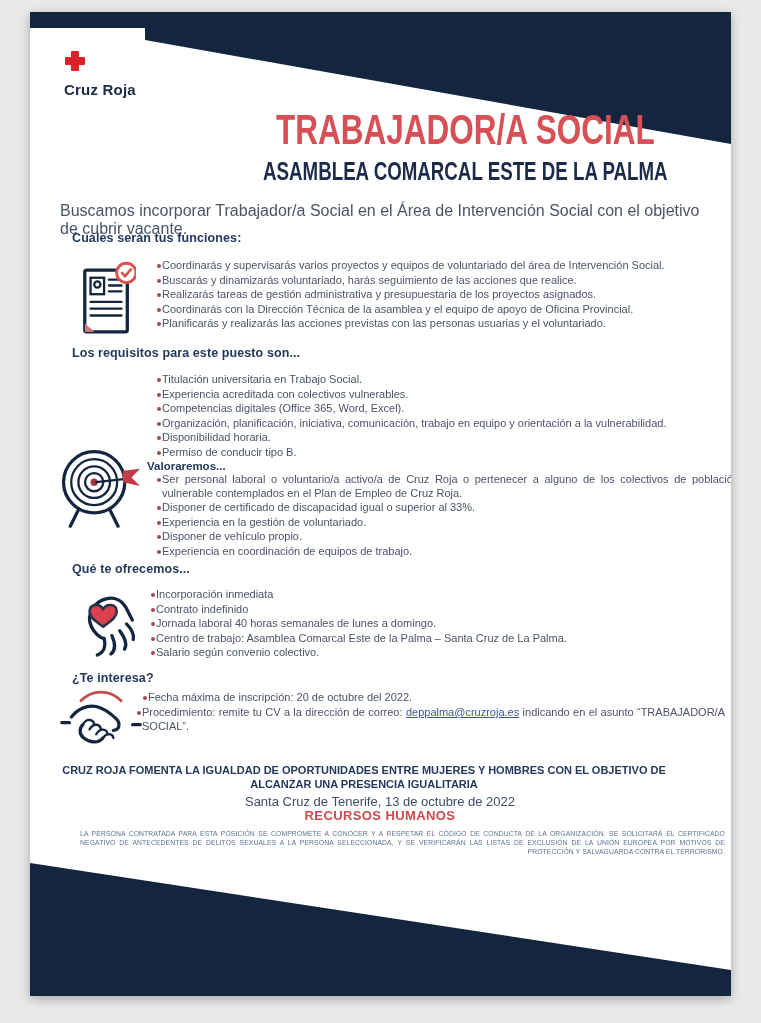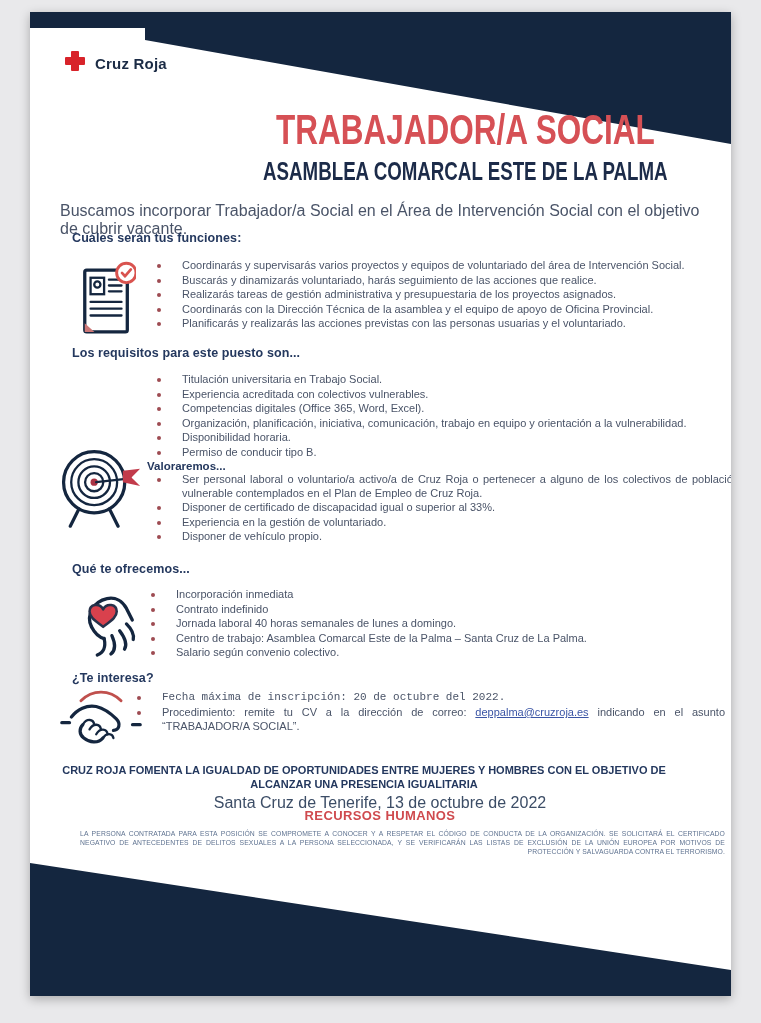--- a/index.html
+++ b/index.html
@@ -13,42 +13,42 @@
         box-shadow:0 3px 10px rgba(0,0,0,.28);overflow:hidden;}
   .abs{position:absolute;}
   svg.deco{display:block;}
   .ink{stroke:var(--navy);fill:none;stroke-width:3.4;stroke-linecap:round;stroke-linejoin:round;}
   .ink2{stroke:var(--navy);fill:none;stroke-width:2.4;stroke-linecap:round;}
   .redstroke{stroke:#c0504d;fill:none;stroke-width:3;stroke-linecap:round;}
   .redfill{fill:#c23b4b;}
   
   .band-top{left:0;top:0;width:701px;height:140px;}
   .band-bottom{left:0;top:849px;width:701px;height:135px;}
-  .logo{left:34px;top:38px;display:flex;align-items:flex-end;gap:9px;}
+  .logo{left:34px;top:38px;display:flex;align-items:flex-start;gap:9px;flex-direction:column;}
   .logo-text{font-size:15px;font-weight:bold;color:#1b2b45;letter-spacing:.2px;}
   .title-wrap{left:150px;top:94px;width:570px;text-align:center;}
   .title{display:inline-block;transform:scale(.75,1.02);transform-origin:center;
          font-size:42px;font-weight:900;color:var(--red);letter-spacing:0px;white-space:nowrap;}
   .subtitle-wrap{left:150px;top:146px;width:570px;text-align:center;}
   .subtitle{display:inline-block;transform:scale(.78,1.05);transform-origin:center;
             font-size:24px;font-weight:900;color:#1c2b49;white-space:nowrap;}
   
   .intro{left:30px;top:190px;width:640px;font-size:16px;color:var(--body);}
   .h{font-size:12.5px;font-weight:800;color:var(--heading);letter-spacing:.1px;}
   .subh{font-size:11.5px;font-weight:800;color:var(--heading);}
   .blist{list-style:none;}
-  .blist li{display:flex;gap:21px;font-size:11px;line-height:13.6px;color:var(--body);margin-bottom:1px;}
+  .blist li{display:flex;gap:1px;font-size:11px;line-height:13.6px;color:var(--body);margin-bottom:1px;}
   .blist .dot{flex:0 0 auto;width:4px;height:4px;border-radius:50%;background:var(--dot);margin-top:5px;}
   .just li .txt{text-align:justify;}
   .txt{flex:1;}
   a.mail{color:var(--link);text-decoration:underline;}
   
   .equality{left:4px;top:751px;width:660px;text-align:center;font-size:11px;font-weight:800;
             color:var(--heading);line-height:14px;}
-  .placedate{left:20px;top:782px;width:660px;text-align:center;font-size:16px;color:#3c4d66;}
+  .placedate{left:20px;top:782px;width:660px;text-align:center;font-size:13px;color:#3c4d66;}
   .dept{left:20px;top:796px;width:660px;text-align:center;font-size:13px;font-weight:800;
         color:#cf4a4e;letter-spacing:.4px;}
   .legal{left:50px;top:817px;width:645px;font-size:6.8px;line-height:9px;color:var(--legal);
          text-align:justify;text-align-last:right;letter-spacing:.1px;}
 </style>
 </head>
 <body>
 
 <div class="screen">
   <div class="page">
@@ -167,20 +167,24 @@
           <span class="txt">Disponer de certificado de discapacidad igual o superior al 33%.</span>
         </li>
         <li>
           <span class="dot"></span>
           <span class="txt">Experiencia en la gestión de voluntariado.</span>
         </li>
         <li>
           <span class="dot"></span>
           <span class="txt">Disponer de vehículo propio.</span>
         </li>
+        <li>
+          <span class="dot"></span>
+          <span class="txt">Experiencia en coordinación de equipos de trabajo.</span>
+        </li>
       </ul>
 
     <h2 class="abs h" style="left:42px;top:550px;">Qué te ofrecemos...</h2>
     <svg class="abs deco" style="left:44px;top:574px;" width="68" height="72" viewBox="0 0 70 74">
       <path d="M18,42 C12,30 20,16 34,13 C43,11 50,16 54,23 L60,35" class="ink"></path>
       <path d="M31,54 C33,63 31,68 24,71" class="ink"></path>
       <path d="M39,51 C43,60 43,66 38,70" class="ink"></path>
       <path d="M47,46 C53,54 55,60 52,65" class="ink"></path>
       <path d="M54,39 C60,45 62,50 61,55" class="ink"></path>
       <path d="M18,42 C22,50 26,53 31,54" class="ink"></path>
@@ -215,21 +219,21 @@
       <path d="M24,17 C36,5 54,5 66,17" class="redstroke"></path>
       <line x1="4" y1="40" x2="12" y2="40" class="ink"></line>
       <line x1="78" y1="42" x2="86" y2="42" class="ink"></line>
       <path d="M14,34 C20,26 30,21 40,23 C48,25 55,30 61,36 C66,41 64,48 58,48" class="ink"></path>
       <path d="M26,42 C30,35 37,36 38,42" class="ink2"></path>
       <path d="M33,47 C37,40 44,41 45,47" class="ink2"></path>
       <path d="M40,52 C44,45 51,46 52,52" class="ink2"></path>
       <path d="M47,56 C51,50 57,51 58,56" class="ink2"></path>
       <path d="M26,42 C22,46 22,52 27,56 C33,61 42,62 47,56" class="ink"></path>
     </svg>
-    <ul class="abs blist just" style="left:107px;top:679px;width:588px;font-family:Liberation Mono, monospace;">
+    <ul class="abs blist just" style="left:113px;top:679px;width:588px;">
 
     <li>
           <span class="dot"></span>
           <span class="txt">Fecha máxima de inscripción: 20 de octubre del 2022.</span>
         </li>
       </ul>
     <div class="abs blist just" style="left:107px;top:694px;width:588px;">
       <li>
         <span class="dot"></span>
         <span class="txt"><span>Procedimiento: remite tu CV a la dirección de correo: </span><a class="mail" href="#">deppalma@cruzroja.es</a><span>  indicando en el asunto “TRABAJADOR/A SOCIAL”.</span></span>

